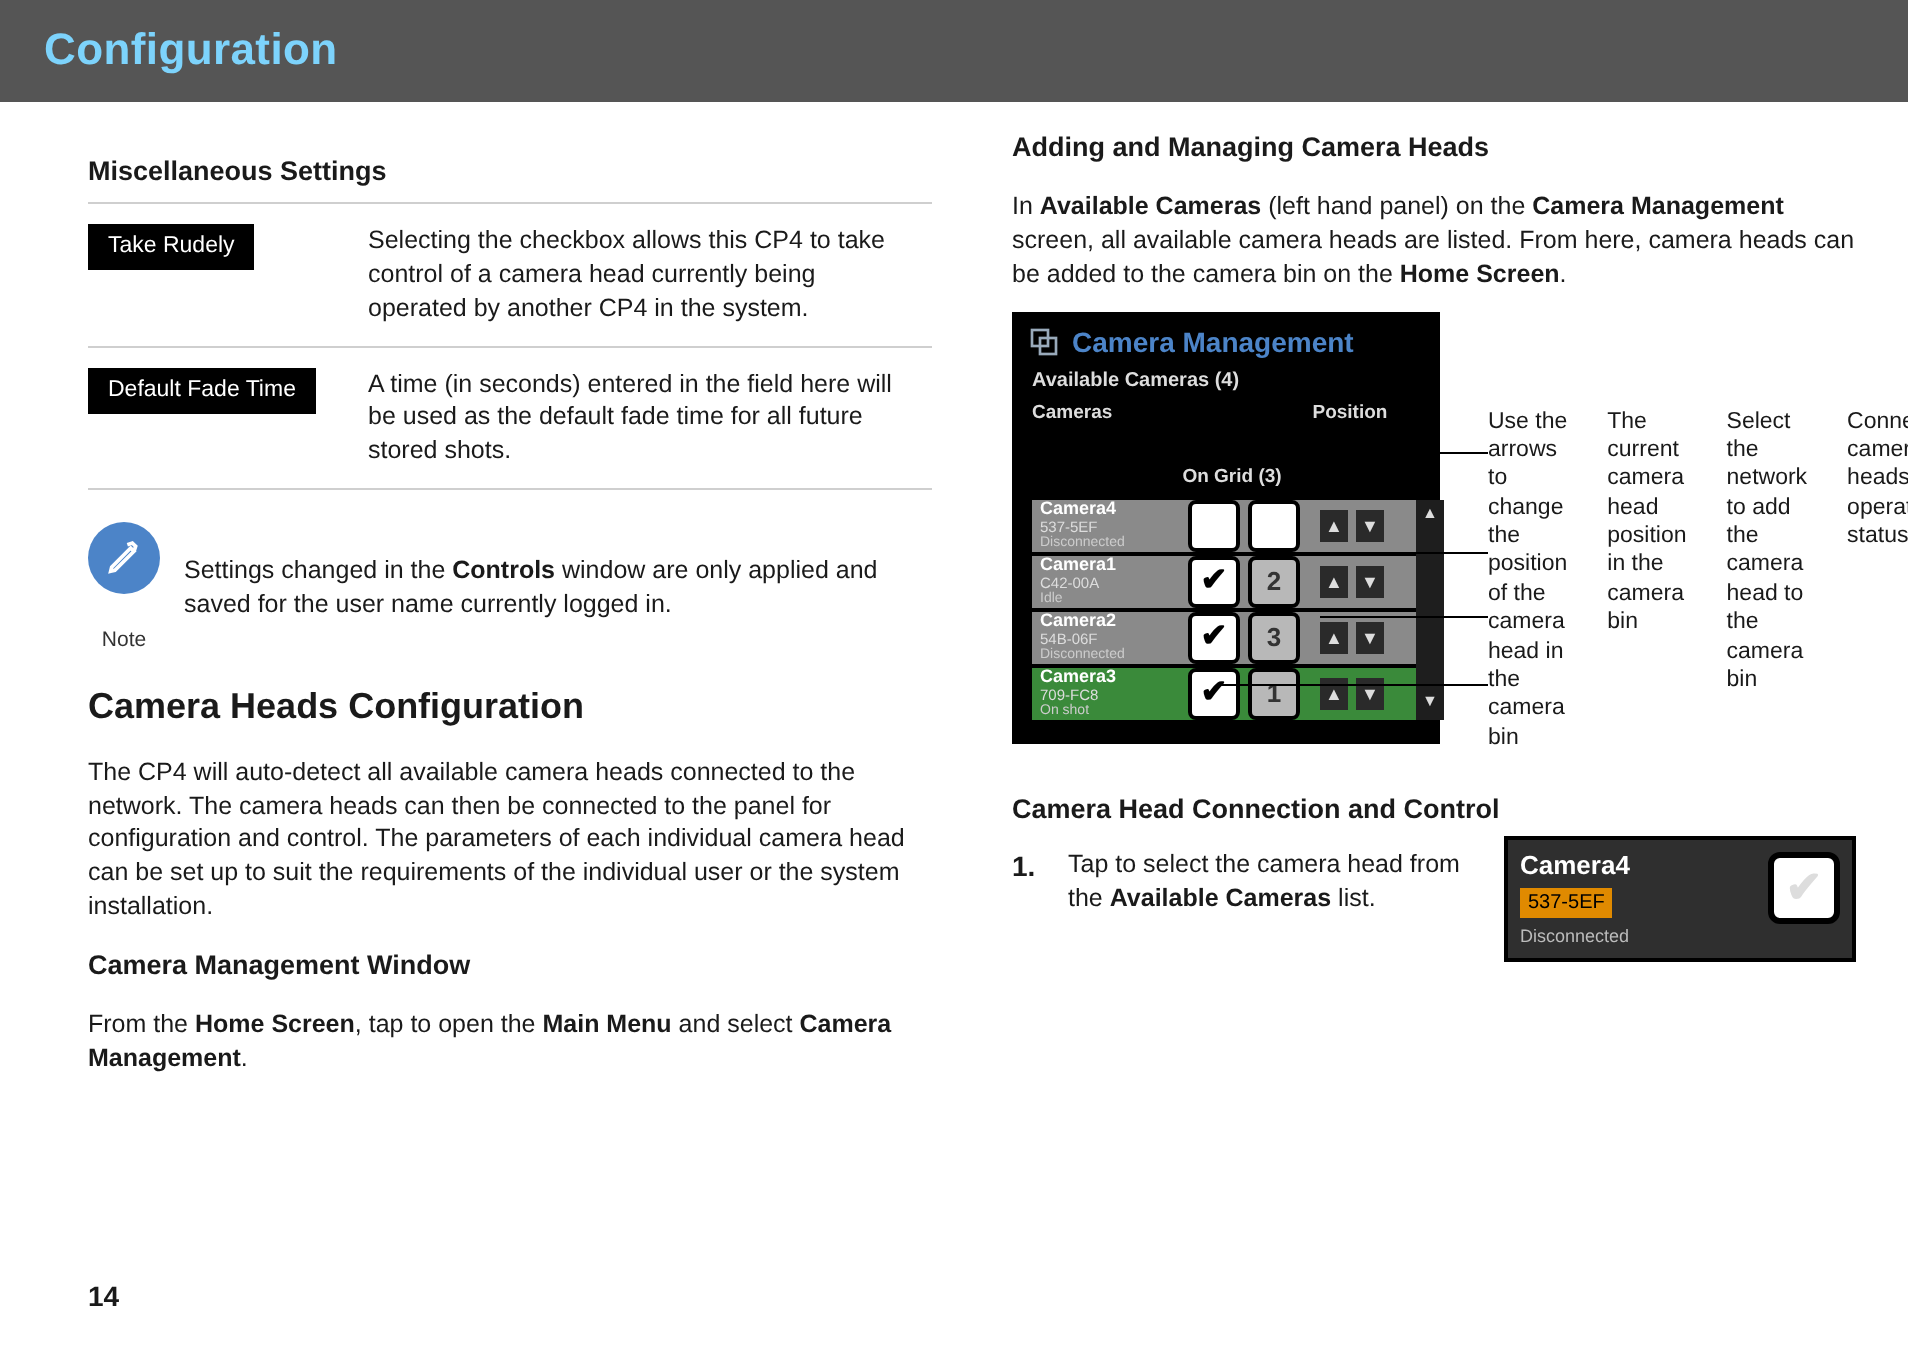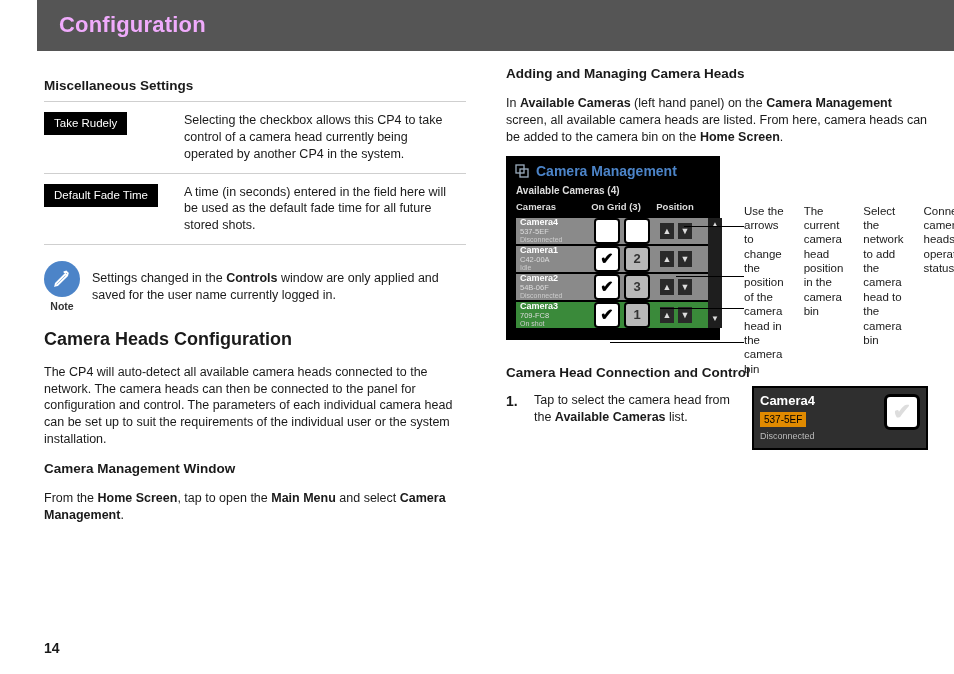--- a/index.html
+++ b/index.html
@@ -14,22 +14,22 @@
     --panel: #3a3a3a;
     --panel-row: #8a8a8a;
     --panel-border: #000;
   }
   html, body { margin:0; padding:0; }
   body {
     width:954px; height:674px; background:#fff; font-family:Arial, Helvetica, sans-serif;
     color:var(--ink); font-size:12.5px; line-height:1.35; position:relative;
   }
   .header {
-    background:var(--darkbar); color:#f0abfc; font-weight:700; font-size:22px;
-    padding:10px 22px 11px; letter-spacing:0.2px;margin-left:37px;
+    background:var(--darkbar); color:#7dd3fc; font-weight:700; font-size:22px;
+    padding:10px 22px 11px; letter-spacing:0.2px;
   }
   .page {
     display:flex; gap:40px; padding:14px 26px 0 44px;justify-content:center;
   }
   .col { flex:1 1 0; min-width:0; }
   h2.sect { font-size:18px; font-weight:700; margin:14px 0 6px; }
   h3.sub  { font-size:13.5px; font-weight:700; margin:12px 0 4px; }
   .bold   { font-weight:700; }
   .pgno   { position:absolute; left:44px; bottom:16px; font-weight:700; font-size:14px;}
 
@@ -40,35 +40,35 @@
   table.settings td.label { width:130px; padding-right:10px; }
   .chip { display:inline-block; background:var(--black); color:#fff; font-size:11.5px;
           padding:4px 10px; white-space:nowrap; }
 
   
   .note { display:flex; gap:12px; margin:16px 0 4px; align-items:center; }
   .note .icon-wrap { text-align:center; width:46px;}
   .note .icon { width:36px; height:36px; border-radius:50%; background:var(--blue);
                 display:flex; align-items:center; justify-content:center; margin:0 auto;}
   .note .icon svg { width:20px; height:20px; }
-  .note .cap { font-size:10.5px; font-weight:700; margin-top:2px; color:#333; }
+  .note .cap { font-size:10.5px; font-weight:400; margin-top:16px; color:#333; }
   .note .txt { font-size:12.5px; }
 
   
   .cm-wrap { position:relative; margin:10px 0 8px; }
   .cm-panel {
     width:214px; background:var(--panel-border); padding:0 0 10px 0; color:#ddd;
     font-size:10.5px; box-shadow:0 0 0 3px #000 inset;
   }
   .cm-title { display:flex; align-items:center; gap:6px; padding:6px 8px 4px; }
   .cm-title span.t { color:var(--blue); font-weight:700; font-size:14px; }
   .cm-sub { padding:0 10px 3px; font-weight:700; font-size:10px;}
   .cm-head { display:flex; font-size:9.5px; font-weight:700; padding:0 10px 4px;}
   .cm-head div:nth-child(1){width:70px;}
-  .cm-head div:nth-child(2){width:60px; text-align:center;}
+  .cm-head div:nth-child(2){width:60px; text-align:center;margin-top:32px;}
   .cm-head div:nth-child(3){width:58px; text-align:center;}
   .cm-rows { padding:0 10px; position:relative;}
   .cm-row {
     display:flex; align-items:center; gap:4px; background:var(--panel-row);
     height:26px; margin-bottom:2px; position:relative;
   }
   .cm-row.on { background:var(--green); }
   .cm-row .cam { width:66px; padding:2px 4px; line-height:1.05;}
   .cm-row .cam .nm { font-size:9px; font-weight:700; color:#fff;}
   .cm-row .cam .id { font-size:7.5px; color:#ddd;}

